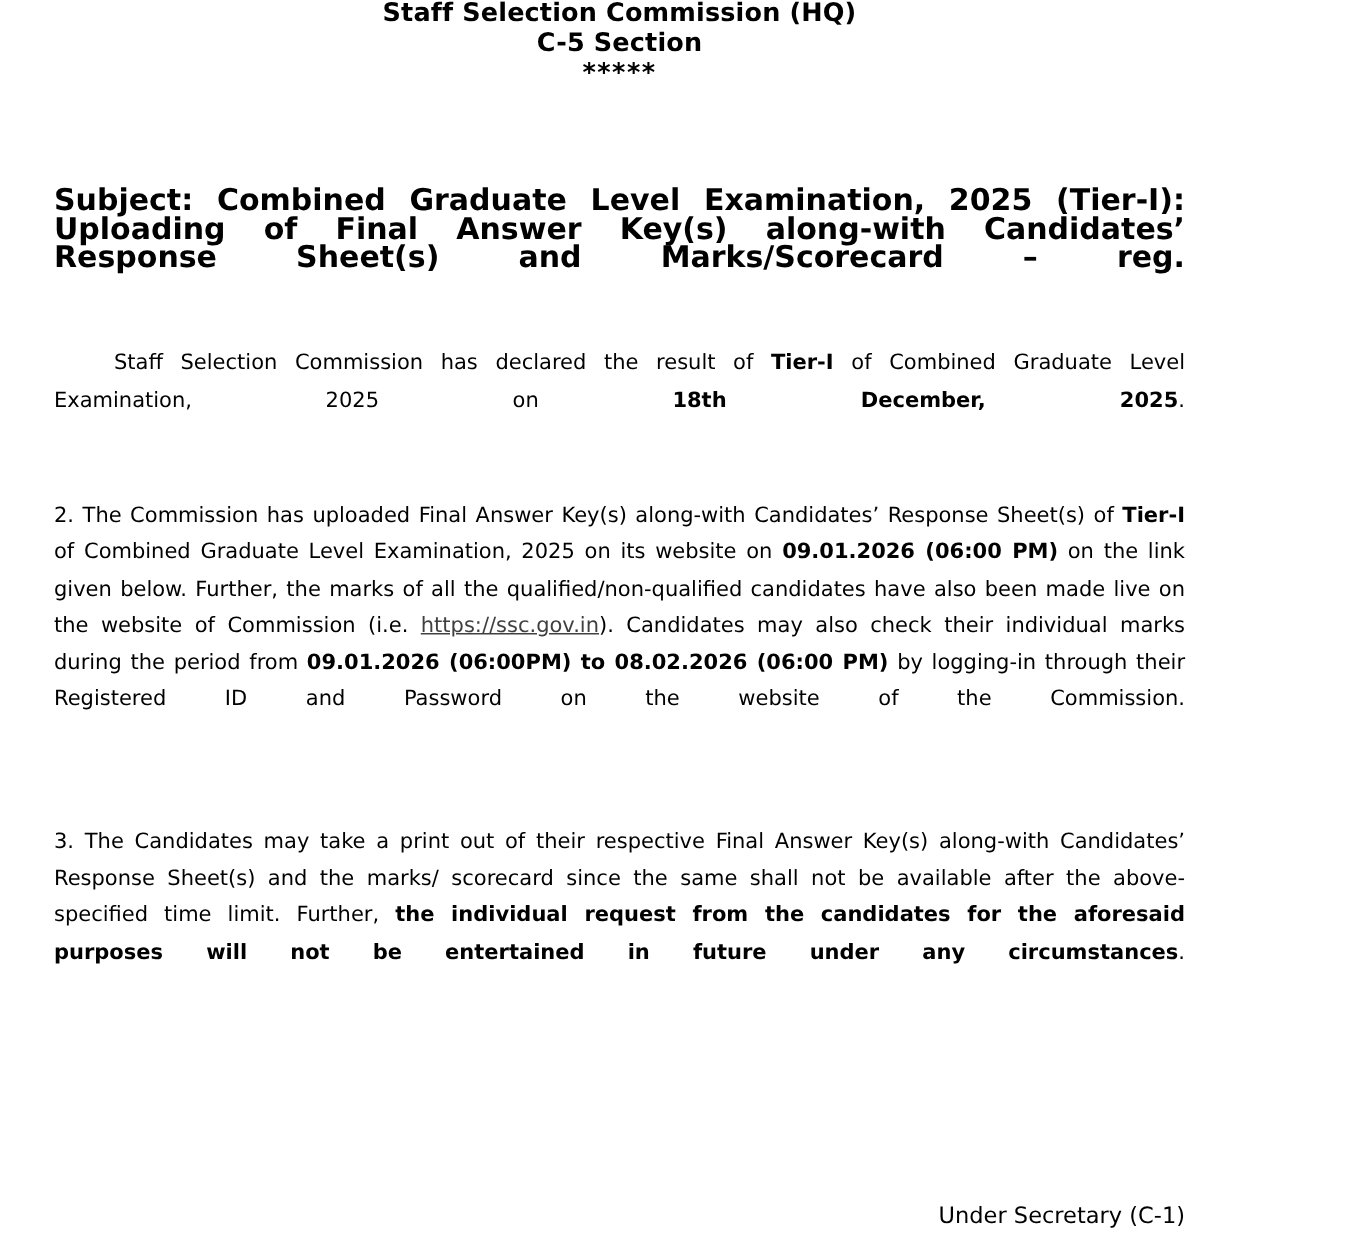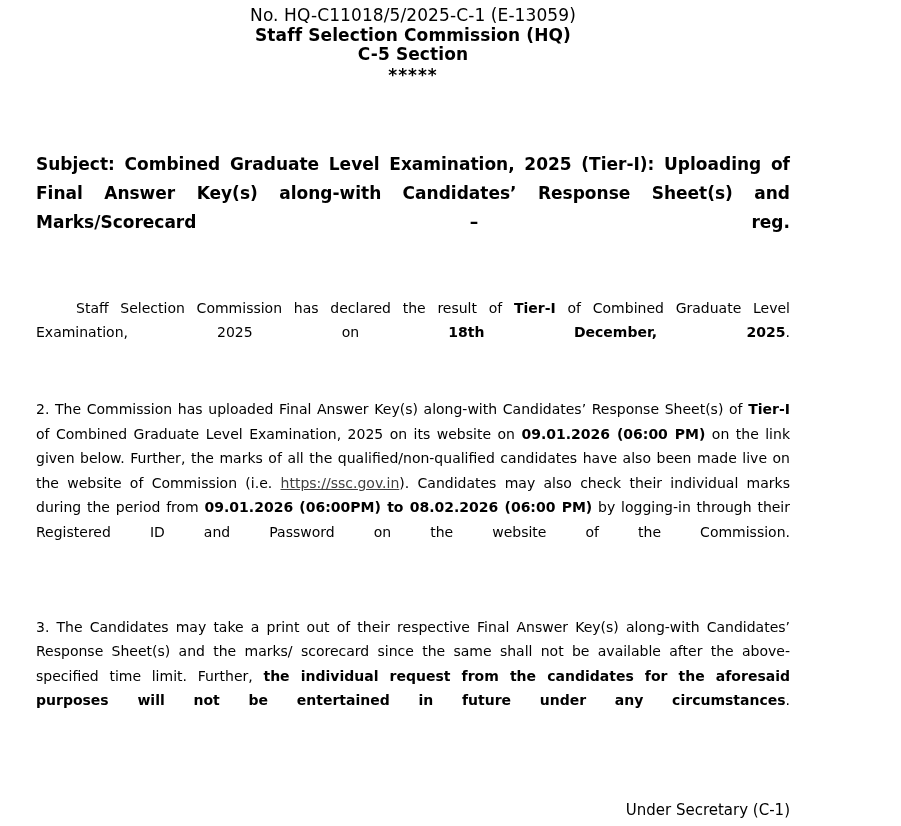--- a/index.html
+++ b/index.html
@@ -60,22 +60,22 @@
     line-height: 24.5px;
     text-align: justify;
     text-justify: inter-word;
     -webkit-hyphens: none;
     hyphens: none;
   }
   .para b, .para strong { font-weight: bold; }
 
   .subject {
     font-weight: bold;
-    font-size: 17px;
-    line-height: 29px;
+    font-size: 20px;
+    line-height: 19px;
     text-align: justify;
     margin-top: 64px;
   }
   
 
   .p1 {
     margin-top: 30px;
     text-indent: 40px;
   }
   .p2 {
@@ -110,21 +110,20 @@
   }
 </style>
 </head>
 <body>
 
 <div class="page">
 
   <div class="content">
 
     <div class="hdr">
-      <div class="hdr-line hdr-no">No. HQ-C11018/5/2025-C-1  (E-13059)</div>
       <div class="hdr-line hdr-b">Staff Selection Commission (HQ)</div>
       <div class="hdr-line hdr-b">C-5 Section</div>
       <div class="hdr-stars">*****</div>
     </div>
 
     <div class="subject justify-all">Subject: Combined Graduate Level Examination, 2025 (Tier-I): Uploading of Final Answer Key(s) along-with Candidates’ Response Sheet(s) and Marks/Scorecard – reg.</div>
 
     <div class="para p1 justify-all"><span>Staff Selection Commission has declared the result of </span><b>Tier-I</b><span> of Combined Graduate Level Examination, 2025 on </span><b>18th December, 2025</b><span>.</span></div>
 
     <div class="para p2 justify-all"><span>2.</span><span> The Commission has uploaded Final Answer Key(s) along-with Candidates’ Response Sheet(s) of </span><b>Tier-I</b><span> of Combined Graduate Level Examination, 2025 on its website on </span><b>09.01.2026 (06:00 PM)</b><span> on the link given below. Further, the marks of all the qualified/non-qualified candidates have also been made live on the website of Commission (i.e. </span><a class="link" href="#">https://ssc.gov.in</a><span>). Candidates may also check their individual marks during the period from </span><b>09.01.2026 (06:00PM) to 08.02.2026 (06:00 PM)</b><span> by logging-in through their Registered ID and Password on the website of the Commission.</span></div>

